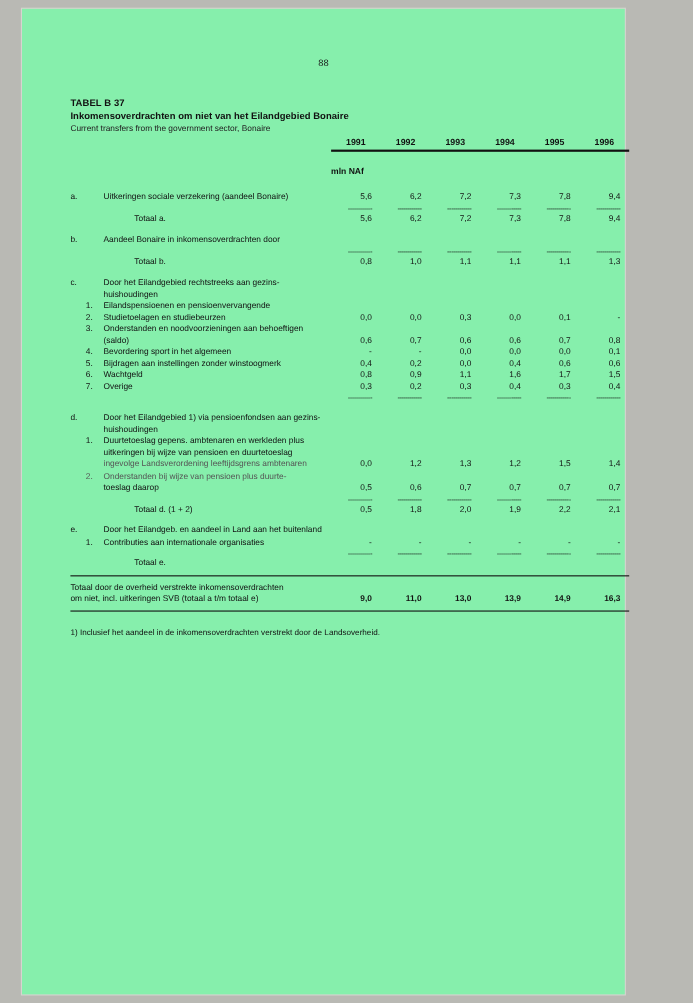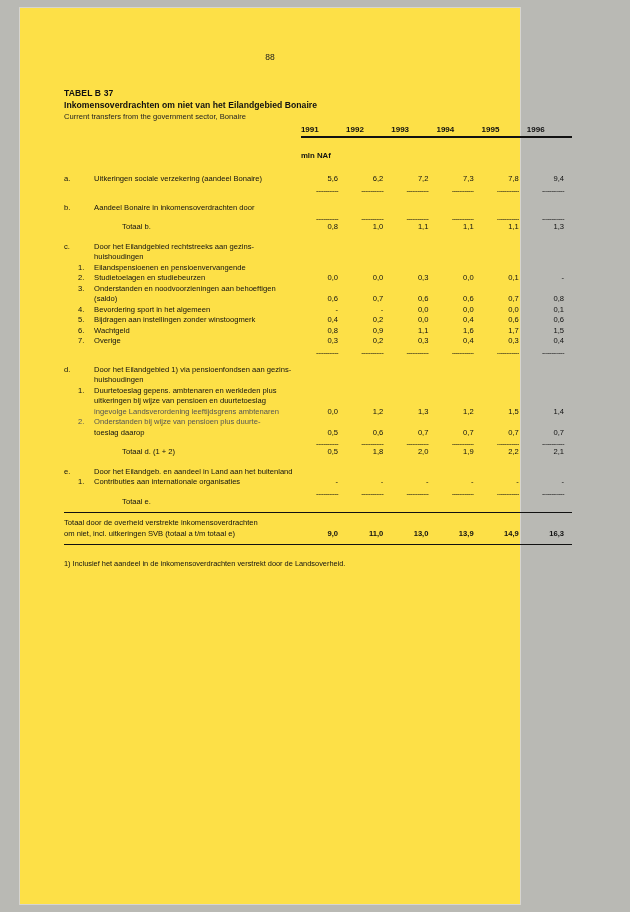--- a/index.html
+++ b/index.html
@@ -12,22 +12,23 @@
     height: 912px;
     overflow: hidden;
     font-family: "Liberation Sans", sans-serif;
   }
   .page {
     position: absolute;
     left: 20px;
     top: 8px;
     width: 500px;
     height: 896px;
-    background: #fde047;
+    background: #86efac;
     box-shadow: 0 0 0 1px #d6d4cf;
+    padding-left: 48px;
   }
   .page-number {
     position: absolute;
     top: 44px;
     left: 0;
     width: 100%;
     text-align: center;
     font-size: 8.5px;
     color: #1a1a1a;
   }
@@ -67,20 +68,21 @@
   table.maintable td {
     vertical-align: top;
     padding: 0;
   }
   .col-lbl { width: 14px; }
   .col-num { width: 16px; }
   .col-txt { width: 206px; }
   .col-yr  { width: 45px; }
 
   .yr-head {
+    text-align: center;
     font-weight: bold;
     font-size: 8px;
     padding-bottom: 2px !important;
   }
   .rule-row td {
     font-size: 0;
     line-height: 0;
     height: 1px;
   }
   .rule {
@@ -204,20 +206,31 @@
       <tr>
         <td colspan="3"></td>
         <td class="totline">------------</td>
         <td class="totline">------------</td>
         <td class="totline">------------</td>
         <td class="totline">------------</td>
         <td class="totline">------------</td>
         <td class="totline">------------</td>
       </tr>
 
+      <tr class="row">
+        <td></td>
+        <td></td>
+        <td style="padding-left:28px">Totaal a.</td>
+        <td class="num">5,6</td>
+        <td class="num">6,2</td>
+        <td class="num">7,2</td>
+        <td class="num">7,3</td>
+        <td class="num">7,8</td>
+        <td class="num">9,4</td>
+      </tr>
 
       <tr class="sp-md">
             <td colspan="9"></td>
           </tr>
 
       <tr class="row">
         <td>b.</td>
         <td></td>
         <td>Aandeel Bonaire in inkomensoverdrachten door</td>
         <td class="num"></td>

